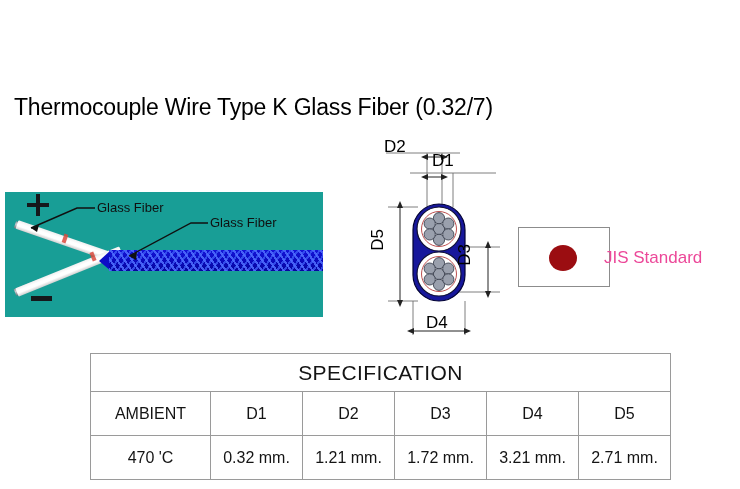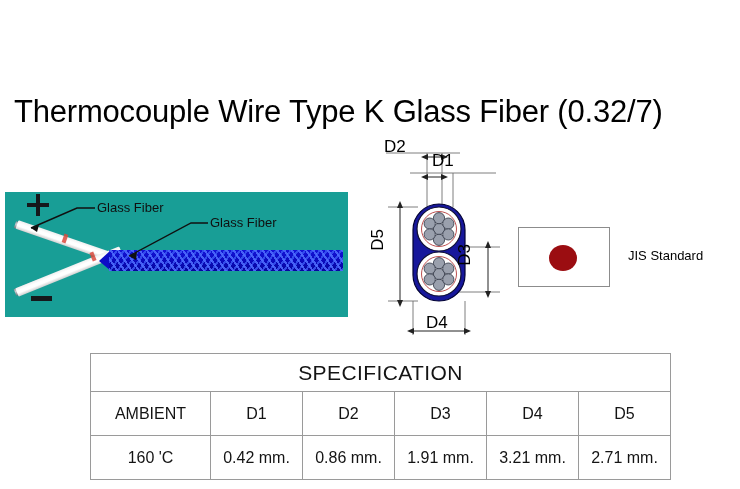--- a/index.html
+++ b/index.html
@@ -19,33 +19,33 @@
     left: 0; top: 0;
     width: 740px;
     height: 489px;
   }
 
   
   #page-title {
     position: absolute;
     left: 14px;
     top: 94px;
-    font-size: 31px;
+    font-size: 23px;
     font-family: "Liberation Sans", sans-serif;
     color: #000000;
     letter-spacing: -0.2px;
     white-space: nowrap;
   }
 
   
   #wire-photo {
     position: absolute;
     left: 5px;
     top: 192px;
-    width: 343px;
+    width: 318px;
     height: 125px;
     background: #189e96;
     overflow: hidden;
   }
   .wire-leg {
     position: absolute;
     background: linear-gradient(to bottom, #efefef 0%, #ffffff 35%, #ffffff 62%, #cfcfcf 100%);
     height: 9px;
     border-radius: 1px;
   }
@@ -186,24 +186,24 @@
     position: absolute;
     left: 30px;
     top: 17px;
     width: 28px;
     height: 26px;
     border-radius: 50%;
     background: #9b0d11;
   }
   #jis-label {
     position: absolute;
-    left: 628px;
+    left: 604px;
     top: 248px;
-    font-size: 13px;
-    color: #000000;
+    font-size: 17px;
+    color: #ec4899;
     white-space: nowrap;
   }
 
   
   #spec-table {
     position: absolute;
     left: 90px;
     top: 353px;
     width: 580px;
     border-collapse: collapse;
@@ -351,23 +351,23 @@
       </tr>
       <tr>
         <td class="header-cell">AMBIENT</td>
         <td class="header-cell">D1</td>
         <td class="header-cell">D2</td>
         <td class="header-cell">D3</td>
         <td class="header-cell">D4</td>
         <td class="header-cell">D5</td>
       </tr>
       <tr>
-        <td class="value-cell">160 'C</td>
-        <td class="value-cell">0.42 mm.</td>
-        <td class="value-cell">0.86 mm.</td>
-        <td class="value-cell">1.91 mm.</td>
+        <td class="value-cell">470 'C</td>
+        <td class="value-cell">0.32 mm.</td>
+        <td class="value-cell">1.21 mm.</td>
+        <td class="value-cell">1.72 mm.</td>
         <td class="value-cell">3.21 mm.</td>
         <td class="value-cell">2.71 mm.</td>
       </tr>
     </tbody>
   </table>
 
 </div>
 
 </body></html>

